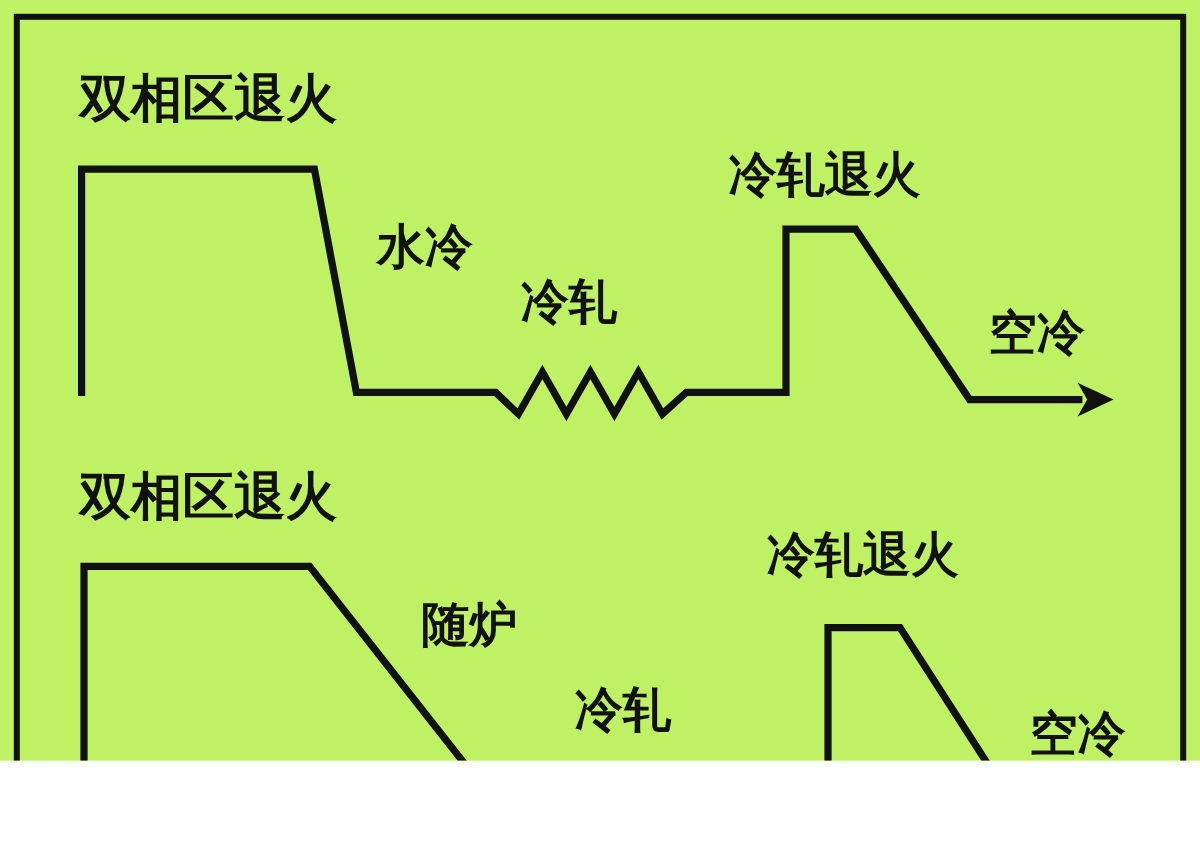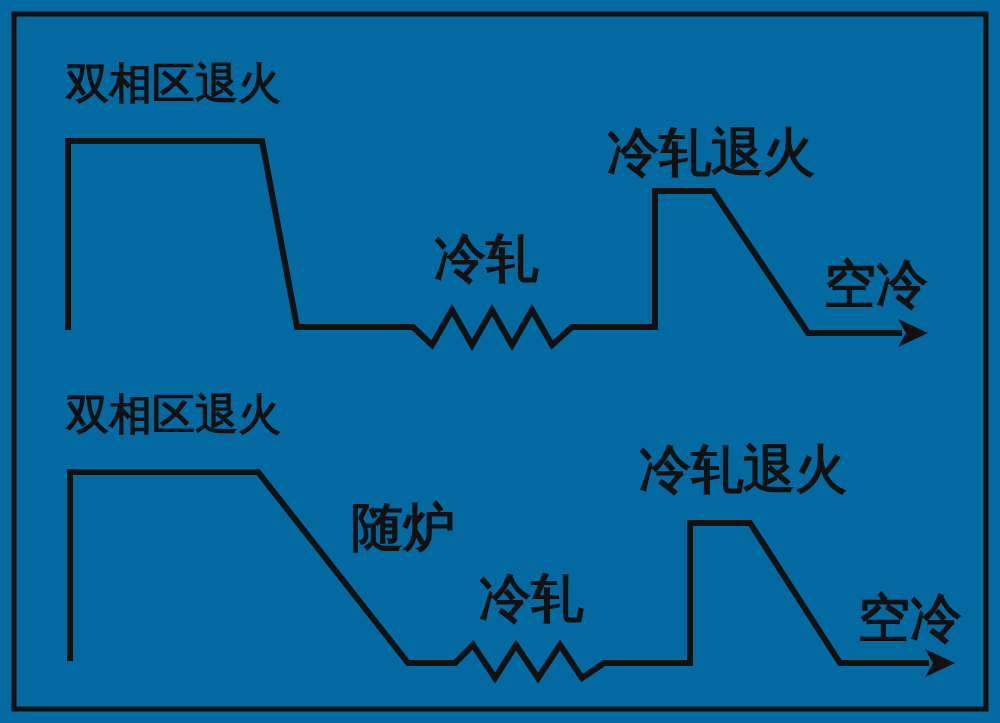--- a/index.html
+++ b/index.html
@@ -7,22 +7,22 @@
     margin: 0;
     padding: 0;
     background: #ffffff;
   }
   body {
     font-family: "Liberation Sans", "DejaVu Sans", sans-serif;
   }
   #figure-root {
     position: relative;
     width: 1000px;
-    height: 723px;
-    background: #0369a1;
+    height: 634px;
+    background: #bef264;
     overflow: hidden;
   }
   #figure-svg {
     position: absolute;
     top: 0;
     left: 0;
     width: 1000px;
     height: 723px;
     display: block;
   }
@@ -49,21 +49,21 @@
     font-weight: 700;
     white-space: nowrap;
     line-height: 1;
     letter-spacing: 0px;
     user-select: none;
   }
   .label-title {
     font-size: 43px;
   }
   .label-step {
-    font-size: 52px;
+    font-size: 40px;
   }
 </style>
 </head>
 <body>
 
 <div id="figure-root">
 
   <svg id="figure-svg" viewBox="0 0 1000 723">
 
     <rect class="frame-rect" x="14" y="14" width="972" height="695"></rect>
@@ -75,20 +75,21 @@
 
     <g>
       <path class="process-path" d="M 70 661 L 70 472 L 258 472 L 408 663 L 455 663 L 473 645 L 495 678 L 516 645 L 538 678 L 560 645 L 582 678 L 604 663 L 690 663 L 690 523 L 750 523 L 840 663 L 929 663"></path>
       <polygon class="arrow-head" points="925,649 955,663 925,677 933,663"></polygon>
     </g>
 
   </svg>
 
   <div class="cjk-label label-title" style="left:66px; top:62px;">双相区退火</div>
 
+  <div class="cjk-label label-step" style="left:314px; top:186px;">水冷</div>
 
   <div class="cjk-label label-step" style="left:434px; top:232px;">冷轧</div>
 
   <div class="cjk-label label-step" style="left:607px; top:126px;">冷轧退火</div>
 
   <div class="cjk-label label-step" style="left:824px; top:258px;">空冷</div>
 
   <div class="cjk-label label-title" style="left:66px; top:393px;">双相区退火</div>
 
   <div class="cjk-label label-step" style="left:351px; top:501px;text-align:center;">随炉</div>

